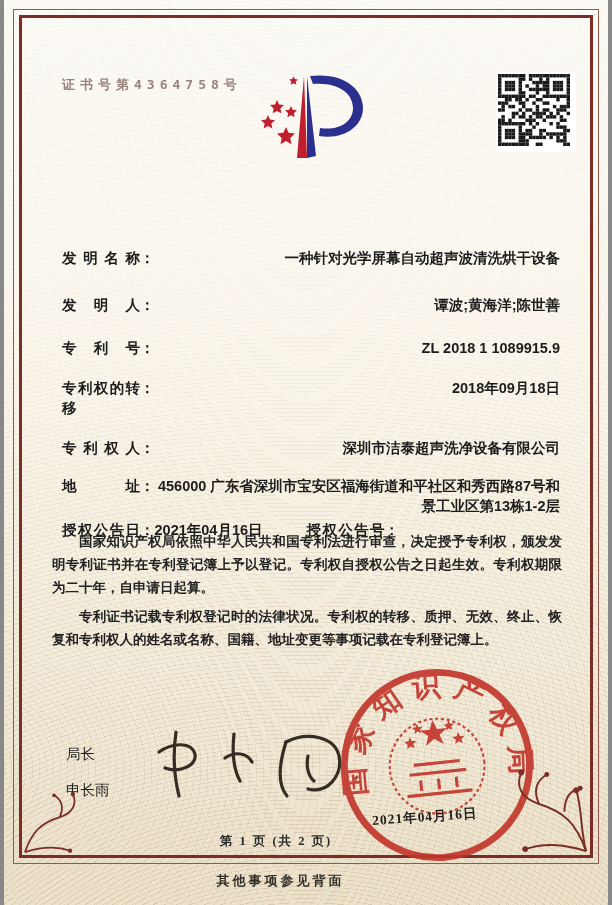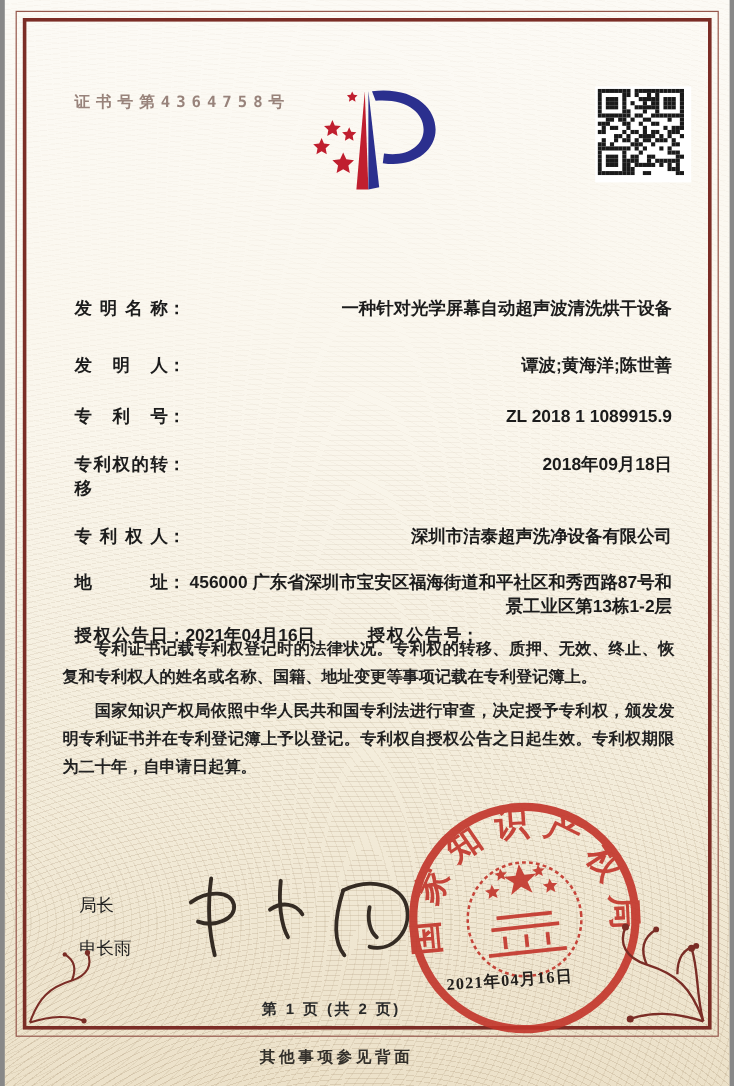--- a/index.html
+++ b/index.html
@@ -55,21 +55,21 @@
   .signature{position:absolute;left:142px;top:718px;width:210px;height:90px;}
 
   .seal{position:absolute;left:333px;top:665px;width:200px;height:200px;transform:rotate(-6deg);opacity:.9;}
   .seal-date{
     position:absolute;left:368px;top:806px;width:170px;
     font-family:"Liberation Serif",serif;font-size:13.5px;font-weight:bold;color:#23201d;
     letter-spacing:1px;transform:rotate(-4deg);
   }
   .page-indicator{
     position:absolute;left:0;right:60px;top:833px;text-align:center;
-    font-family:Liberation Sans, sans-serif;font-size:12.5px;font-weight:bold;color:#2a2a2a;letter-spacing:2px;
+    font-family:Liberation Serif, serif;font-size:12.5px;font-weight:bold;color:#2a2a2a;letter-spacing:2px;
   }
   .footer-note{
     position:absolute;left:0;right:51px;top:872px;text-align:center;
     font-family:"DejaVu Serif",serif;font-size:13px;font-weight:bold;color:#33302b;letter-spacing:3px;
   }
   .flourish-br{position:absolute;right:18px;bottom:50px;width:108px;height:108px;}
   .flourish-bl{position:absolute;left:18px;bottom:50px;width:80px;height:80px;transform:scaleX(-1);}
 </style>
 </head>
 <body>
@@ -377,22 +377,22 @@
           <span>2021年04月16日</span>
       </span>
       <span class="pair pair2">
         <span class="lab">授权公告号</span>
           <span class="colon">：</span>
       </span>
     </div>
   </div>
 
   <div class="paras">
+    <p>国家知识产权局依照中华人民共和国专利法进行审查，决定授予专利权，颁发发明专利证书并在专利登记簿上予以登记。专利权自授权公告之日起生效。专利权期限为二十年，自申请日起算。</p>
     <p>专利证书记载专利权登记时的法律状况。专利权的转移、质押、无效、终止、恢复和专利权人的姓名或名称、国籍、地址变更等事项记载在专利登记簿上。</p>
-    <p>国家知识产权局依照中华人民共和国专利法进行审查，决定授予专利权，颁发发明专利证书并在专利登记簿上予以登记。专利权自授权公告之日起生效。专利权期限为二十年，自申请日起算。</p>
   </div>
 
   <div class="signatory">
     <div class="t">局长</div>
     <div>申长雨</div>
   </div>
 
   <div class="signature">
     <svg viewBox="0 0 210 90" width="210" height="90" fill="none" stroke="#352c24" stroke-width="3.2" stroke-linecap="round">
       <path d="M30,14 C27,35 28,58 33,78"></path>

